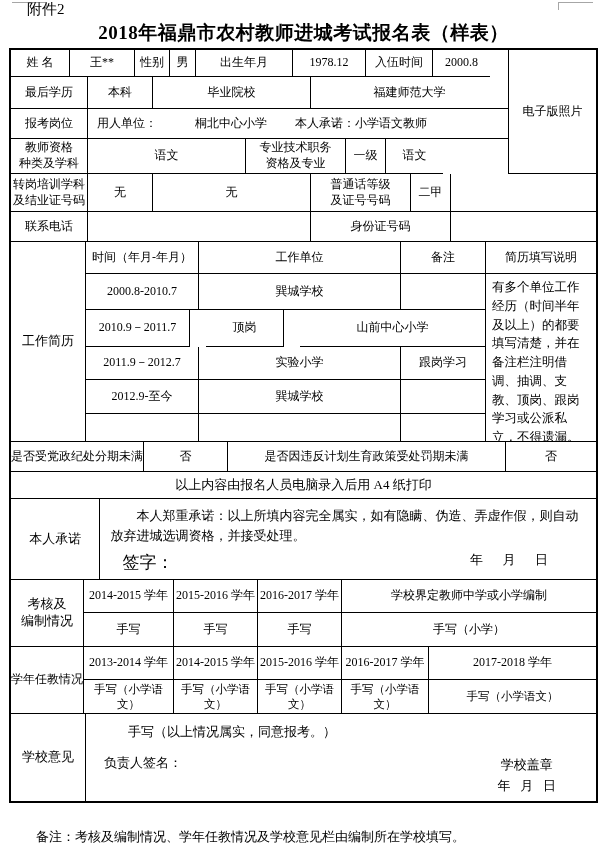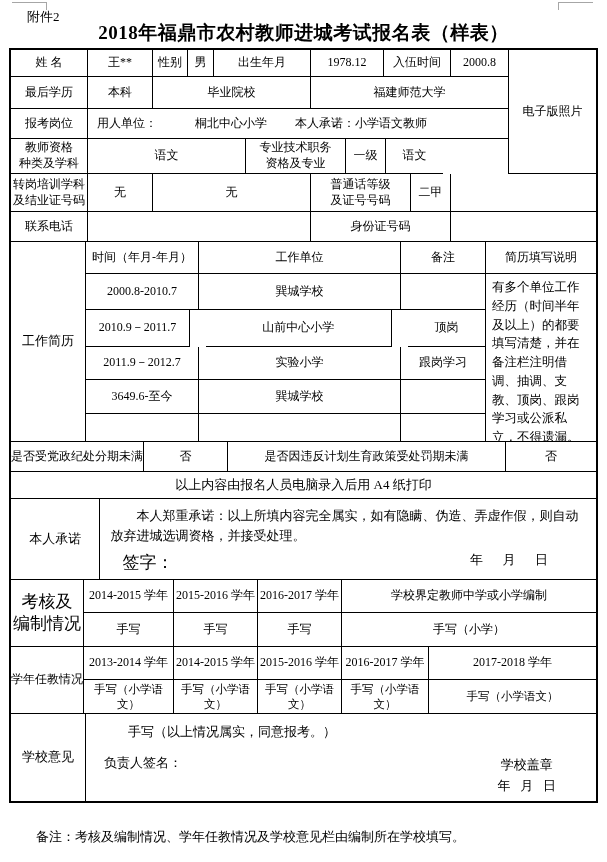--- a/index.html
+++ b/index.html
@@ -1,21 +1,21 @@
 <!DOCTYPE html>
 <html><head>
 <meta charset="utf-8">
 <style>
   html,body{margin:0;padding:0;background:#fff;}
   body{width:607px;height:862px;font-family:"Liberation Serif","DejaVu Serif",serif;color:#000;}
   .doc{position:relative;width:607px;height:862px;overflow:hidden;background:#fff;}
   .cropmark{position:absolute;width:34px;height:7px;}
   .cropmark.tl{left:12px;top:2px;border-top:1px solid #a6a6a6;border-right:1px solid #a6a6a6;}
   .cropmark.tr{left:558px;top:2px;border-top:1px solid #a6a6a6;border-left:1px solid #a6a6a6;}
-  .attach{position:absolute;left:27px;top:8px;font-size:13px;}
+  .attach{position:absolute;left:27px;top:0;font-size:15px;}
   .title{position:absolute;left:0;top:20px;width:100%;text-align:center;font-size:19px;font-weight:bold;letter-spacing:.5px;}
   .note{position:absolute;left:36px;top:828px;font-size:13px;}
   .tbl{position:absolute;left:9px;top:48px;width:585px;border:2px solid #000;background:#fff;}
   .row{display:flex;}
   .c{box-sizing:border-box;border-right:1px solid #000;border-bottom:1px solid #000;
      display:flex;align-items:center;justify-content:center;text-align:center;
      font-size:12px;line-height:1.3;white-space:pre-line;overflow:hidden;}
   .nr{border-right:none;}
   .nb{border-bottom:none;}
   .left{justify-content:flex-start;text-align:left;}
@@ -47,21 +47,21 @@
   <div class="cropmark tr"></div>
   <div class="attach">附件2</div>
   <div class="title">2018年福鼎市农村教师进城考试报名表（样表）</div>
 
   <div class="tbl">
 
     <div class="bandA">
       <div class="photo">电子版照片</div>
 
       <div class="row" style="height:27px;">
-        <div class="c" style="width:77px;">姓  名</div>
+        <div class="c" style="width:59px;">姓  名</div>
         <div class="c" style="width:65px;">王**</div>
         <div class="c" style="width:35px;">性别</div>
         <div class="c" style="width:26px;">男</div>
         <div class="c" style="width:97px;">出生年月</div>
         <div class="c" style="width:73px;">1978.12</div>
         <div class="c" style="width:67px;">入伍时间</div>
         <div class="c nr" style="width:57px;">2000.8</div>
       </div>
 
       <div class="row" style="height:32px;">
@@ -118,30 +118,30 @@
           <div class="c" style="width:202px;">工作单位</div>
           <div class="c" style="width:85px;">备注</div>
         </div>
         <div class="row" style="height:36px;">
           <div class="c" style="width:113px;">2000.8-2010.7</div>
           <div class="c" style="width:202px;">巽城学校</div>
           <div class="c" style="width:85px;"></div>
         </div>
         <div class="row" style="height:37px;gap:16px;">
           <div class="c" style="width:113px;">2010.9－2011.7</div>
+          <div class="c" style="width:85px;">顶岗</div>
           <div class="c" style="width:202px;">山前中心小学</div>
-          <div class="c" style="width:85px;">顶岗</div>
         </div>
         <div class="row" style="height:33px;">
           <div class="c" style="width:113px;">2011.9－2012.7</div>
           <div class="c" style="width:202px;">实验小学</div>
           <div class="c" style="width:85px;">跟岗学习</div>
         </div>
         <div class="row" style="height:34px;">
-          <div class="c" style="width:113px;">3649.6-至今</div>
+          <div class="c" style="width:113px;">2012.9-至今</div>
           <div class="c" style="width:202px;">巽城学校</div>
           <div class="c" style="width:85px;"></div>
         </div>
         <div class="row" style="height:28px;">
           <div class="c" style="width:113px;"></div>
           <div class="c" style="width:202px;"></div>
           <div class="c" style="width:85px;"></div>
         </div>
       </div>
       <div class="col" style="width:110px;">
@@ -164,21 +164,21 @@
     <div class="row" style="height:81px;">
       <div class="c" style="width:92px;font-size:13px;">本人承诺</div>
       <div class="c nr commit-content" style="width:510px;">
         <div class="commit-text">本人郑重承诺：以上所填内容完全属实，如有隐瞒、伪造、弄虚作假，则自动放弃进城选调资格，并接受处理。</div>
         <div class="commit-sign">签字：</div>
         <div class="commit-date pre">年      月      日</div>
       </div>
     </div>
 
     <div class="wh">
-      <div class="c" style="width:73px;height:67px;font-size:17px;">考核及
+      <div class="c" style="width:73px;height:67px;font-size:13px;">考核及
 编制情况</div>
       <div class="col" style="width:512px;">
         <div class="row" style="height:33px;">
           <div class="c" style="width:90px;">2014-2015 学年</div>
           <div class="c" style="width:84px;">2015-2016 学年</div>
           <div class="c" style="width:84px;">2016-2017 学年</div>
           <div class="c nr" style="width:254px;">学校界定教师中学或小学编制</div>
         </div>
         <div class="row" style="height:34px;">
           <div class="c" style="width:90px;">手写</div>

